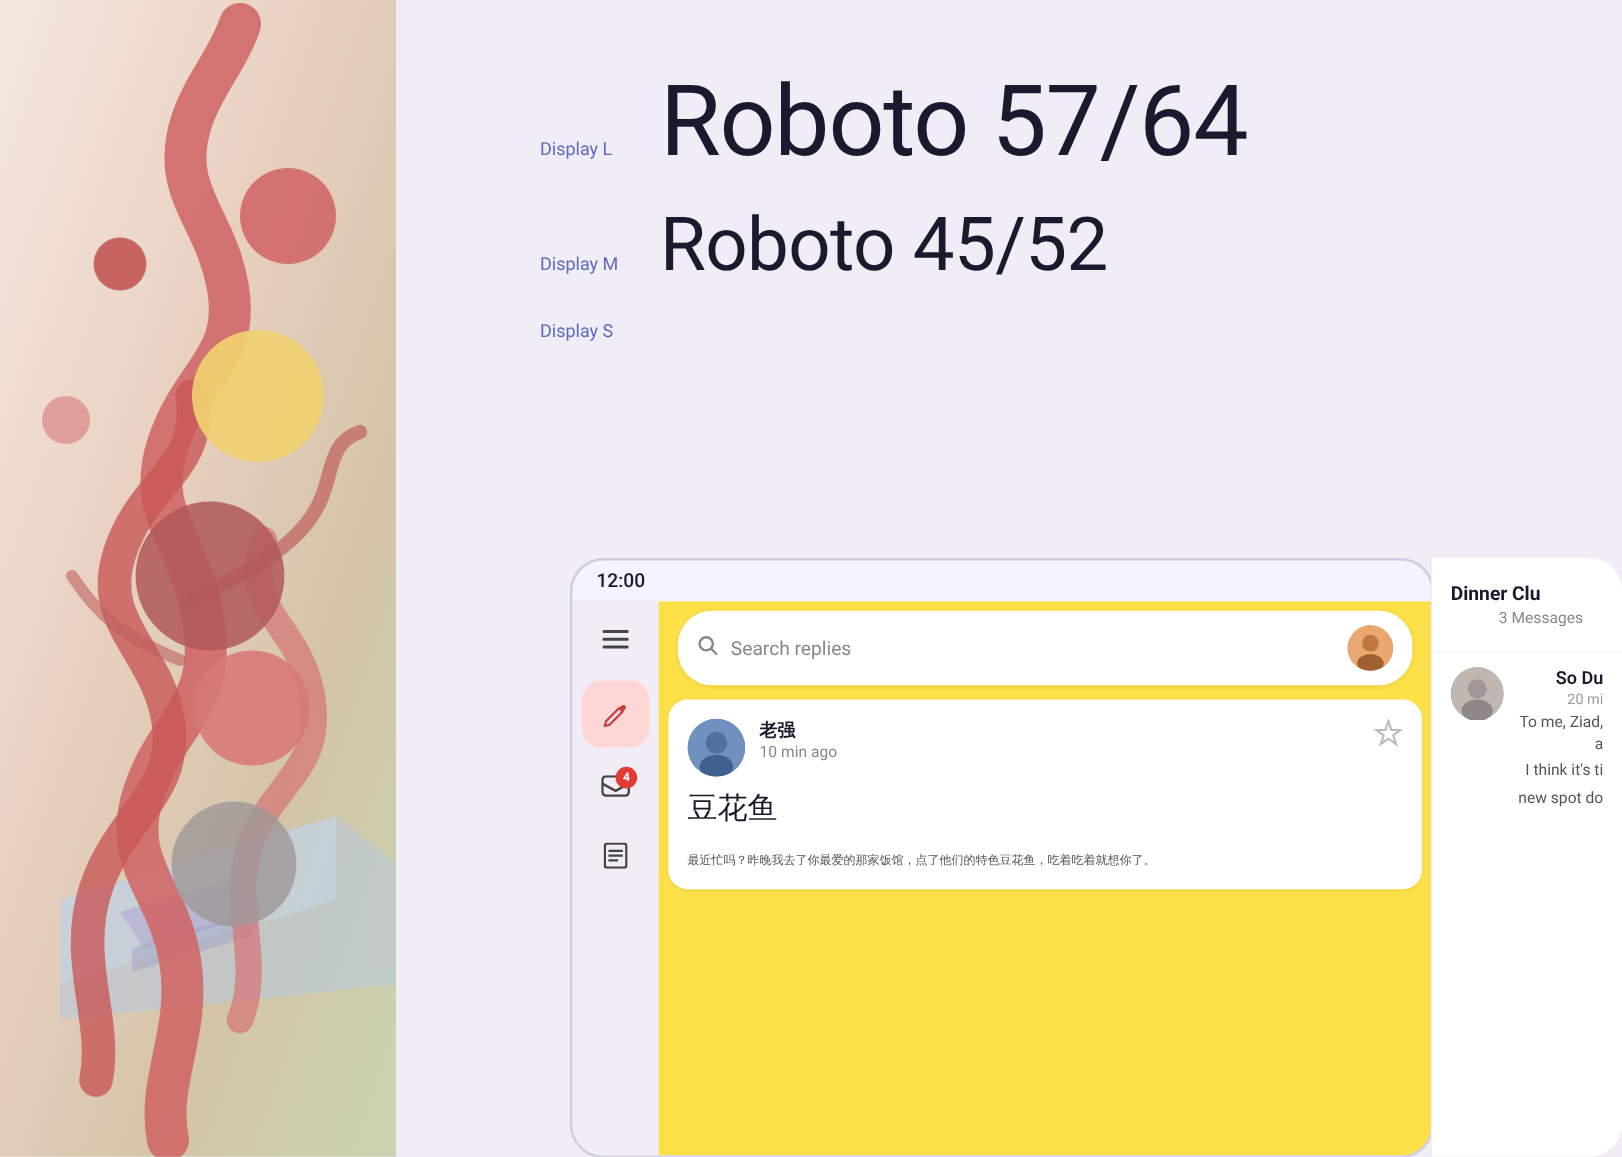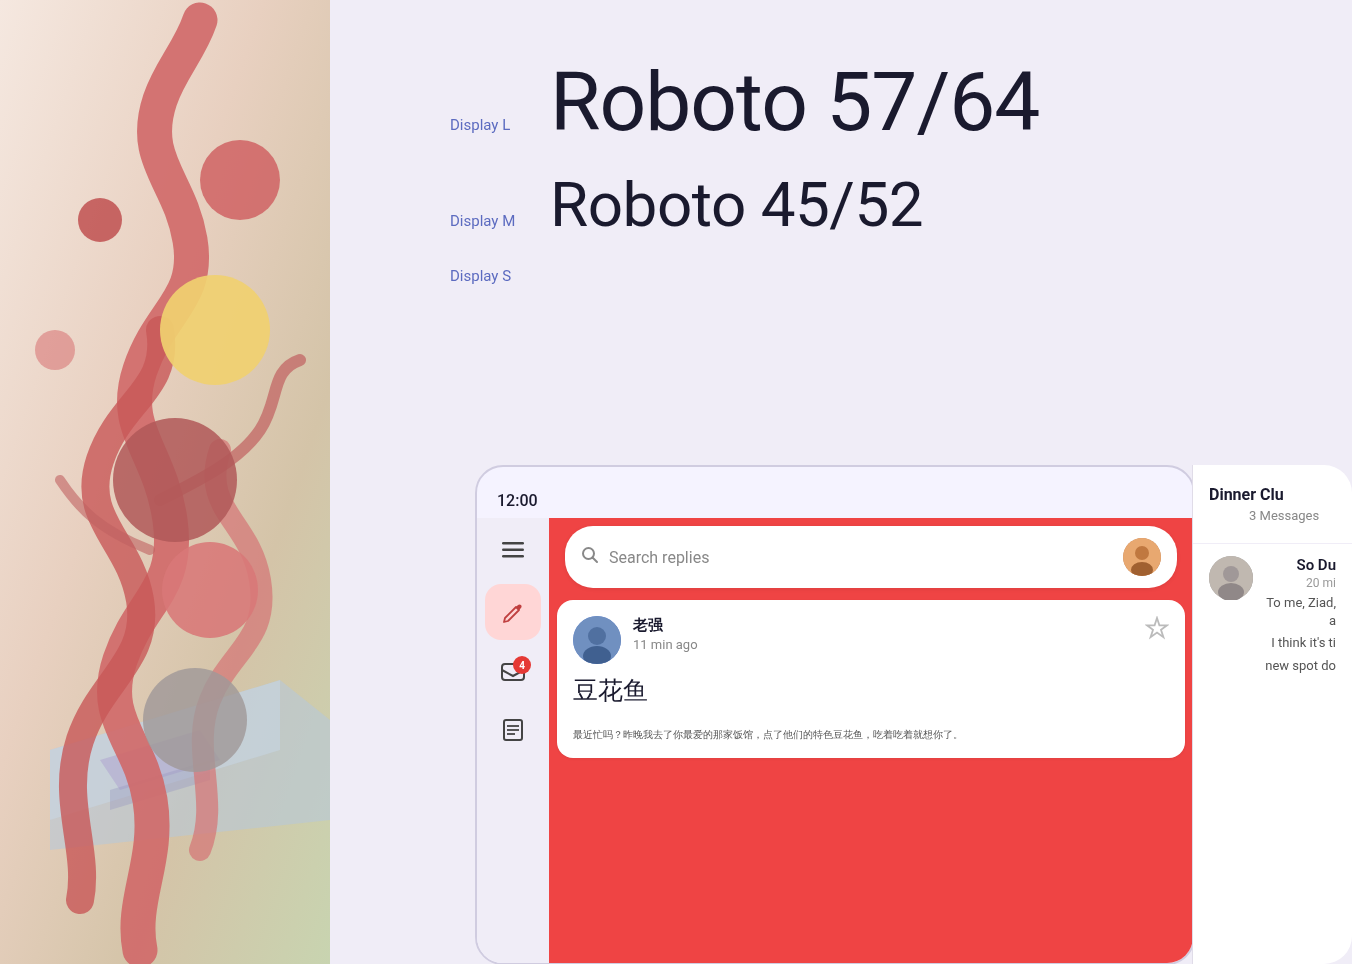--- a/index.html
+++ b/index.html
@@ -69,21 +69,21 @@
       height: 500px;
       background: #f5f3ff;
       border-radius: 28px;
       border: 2px solid #d0cce0;
       overflow: hidden;
       display: flex;
       flex-direction: column;
     }
 
     .phone-status-bar {
-      padding: 24px 20px 8px;
+      padding: 7px 20px 8px;
       display: flex;
       align-items: center;
     }
 
     .phone-time {
       font-size: 16px;
       font-weight: 500;
       color: #1a1a2e;
     }
 
@@ -139,21 +139,21 @@
       align-items: center;
       justify-content: center;
       font-size: 10px;
       color: white;
       font-weight: 700;
     }
 
     
     .phone-main {
       flex: 1;
-      background: #ef4444;
+      background: #fde047;
       overflow-y: auto;
     }
 
     
     .search-bar-container {
       padding: 8px 16px 12px;
     }
 
     .search-bar {
       background: white;
@@ -472,21 +472,21 @@
         <div class="message-header">
           <div class="msg-avatar">
             <svg width="48" height="48" viewBox="0 0 48 48">
               <circle cx="24" cy="24" r="24" fill="#7090c0"></circle>
               <circle cx="24" cy="20" r="9" fill="#5070a0"></circle>
               <ellipse cx="24" cy="40" rx="14" ry="10" fill="#406090"></ellipse>
             </svg>
           </div>
           <div class="msg-meta">
             <div class="msg-name">老强</div>
-            <div class="msg-time">11 min ago</div>
+            <div class="msg-time">10 min ago</div>
           </div>
           <div class="star-icon">
             <svg width="24" height="24" viewBox="0 0 24 24">
               <path d="M12 2 L14.4 9.3 L22 9.3 L16 13.9 L18.4 21.2 L12 16.6 L5.6 21.2 L8 13.9 L2 9.3 L9.6 9.3 Z" fill="none" stroke="#bbb" stroke-width="1.8"></path>
             </svg>
           </div>
         </div>
         <div class="msg-title">豆花鱼</div>
         <div class="msg-preview">最近忙吗？昨晚我去了你最爱的那家饭馆，点了他们的特色豆花鱼，吃着吃着就想你了。</div>
       </div>

